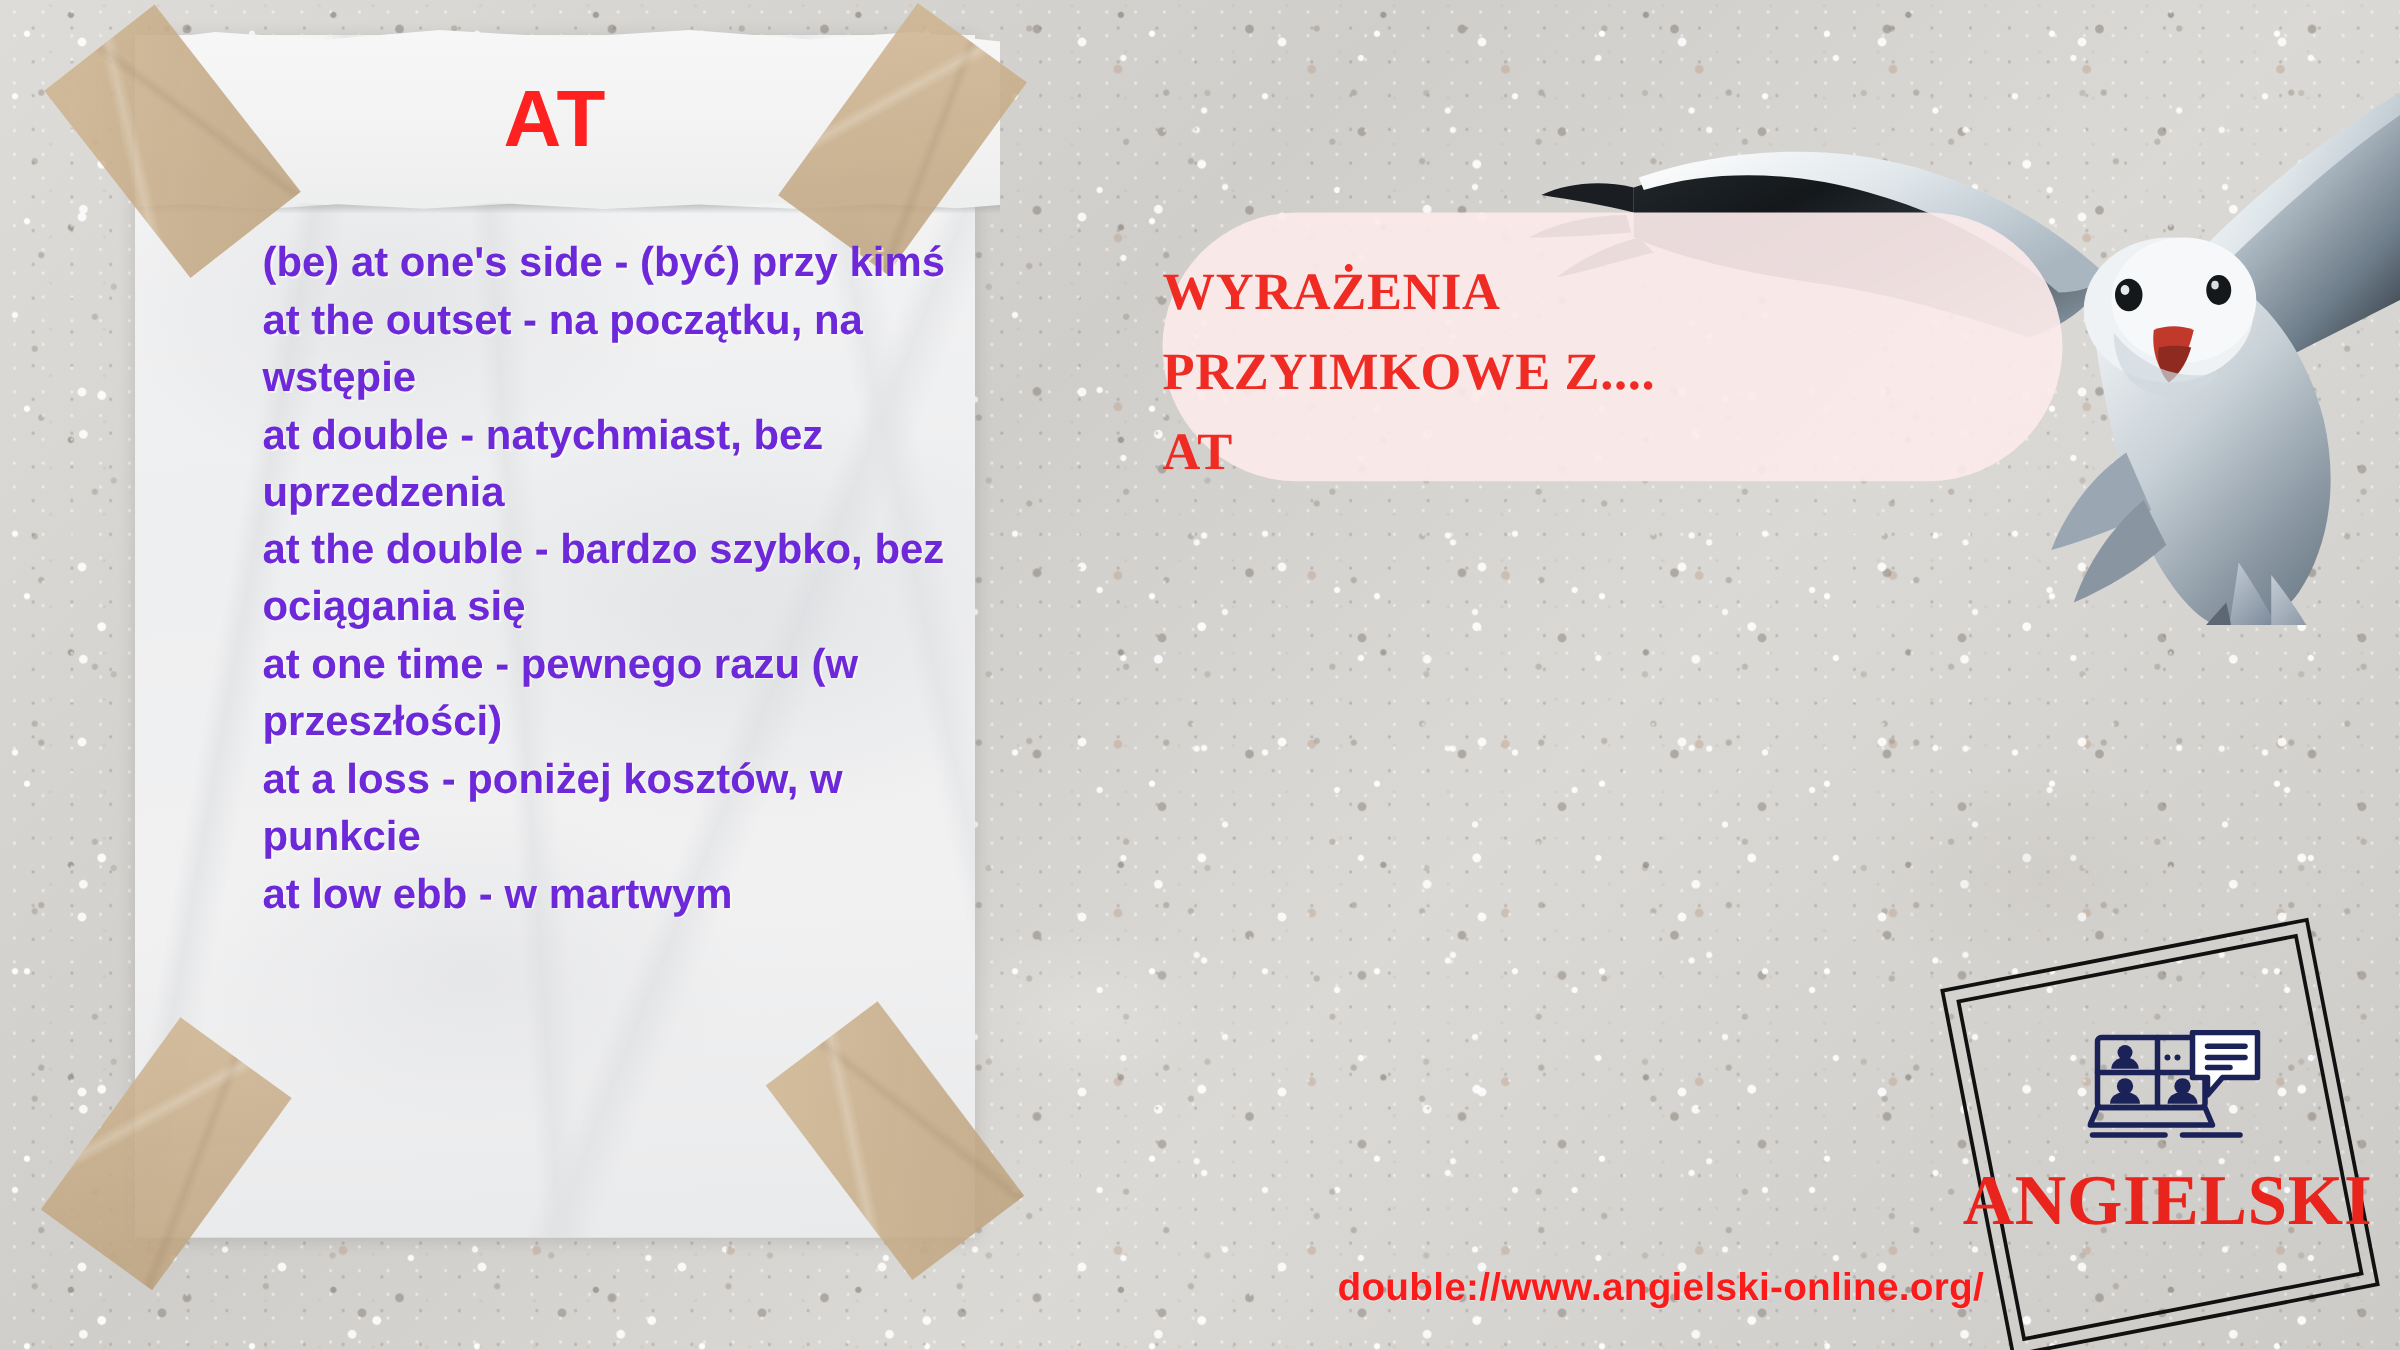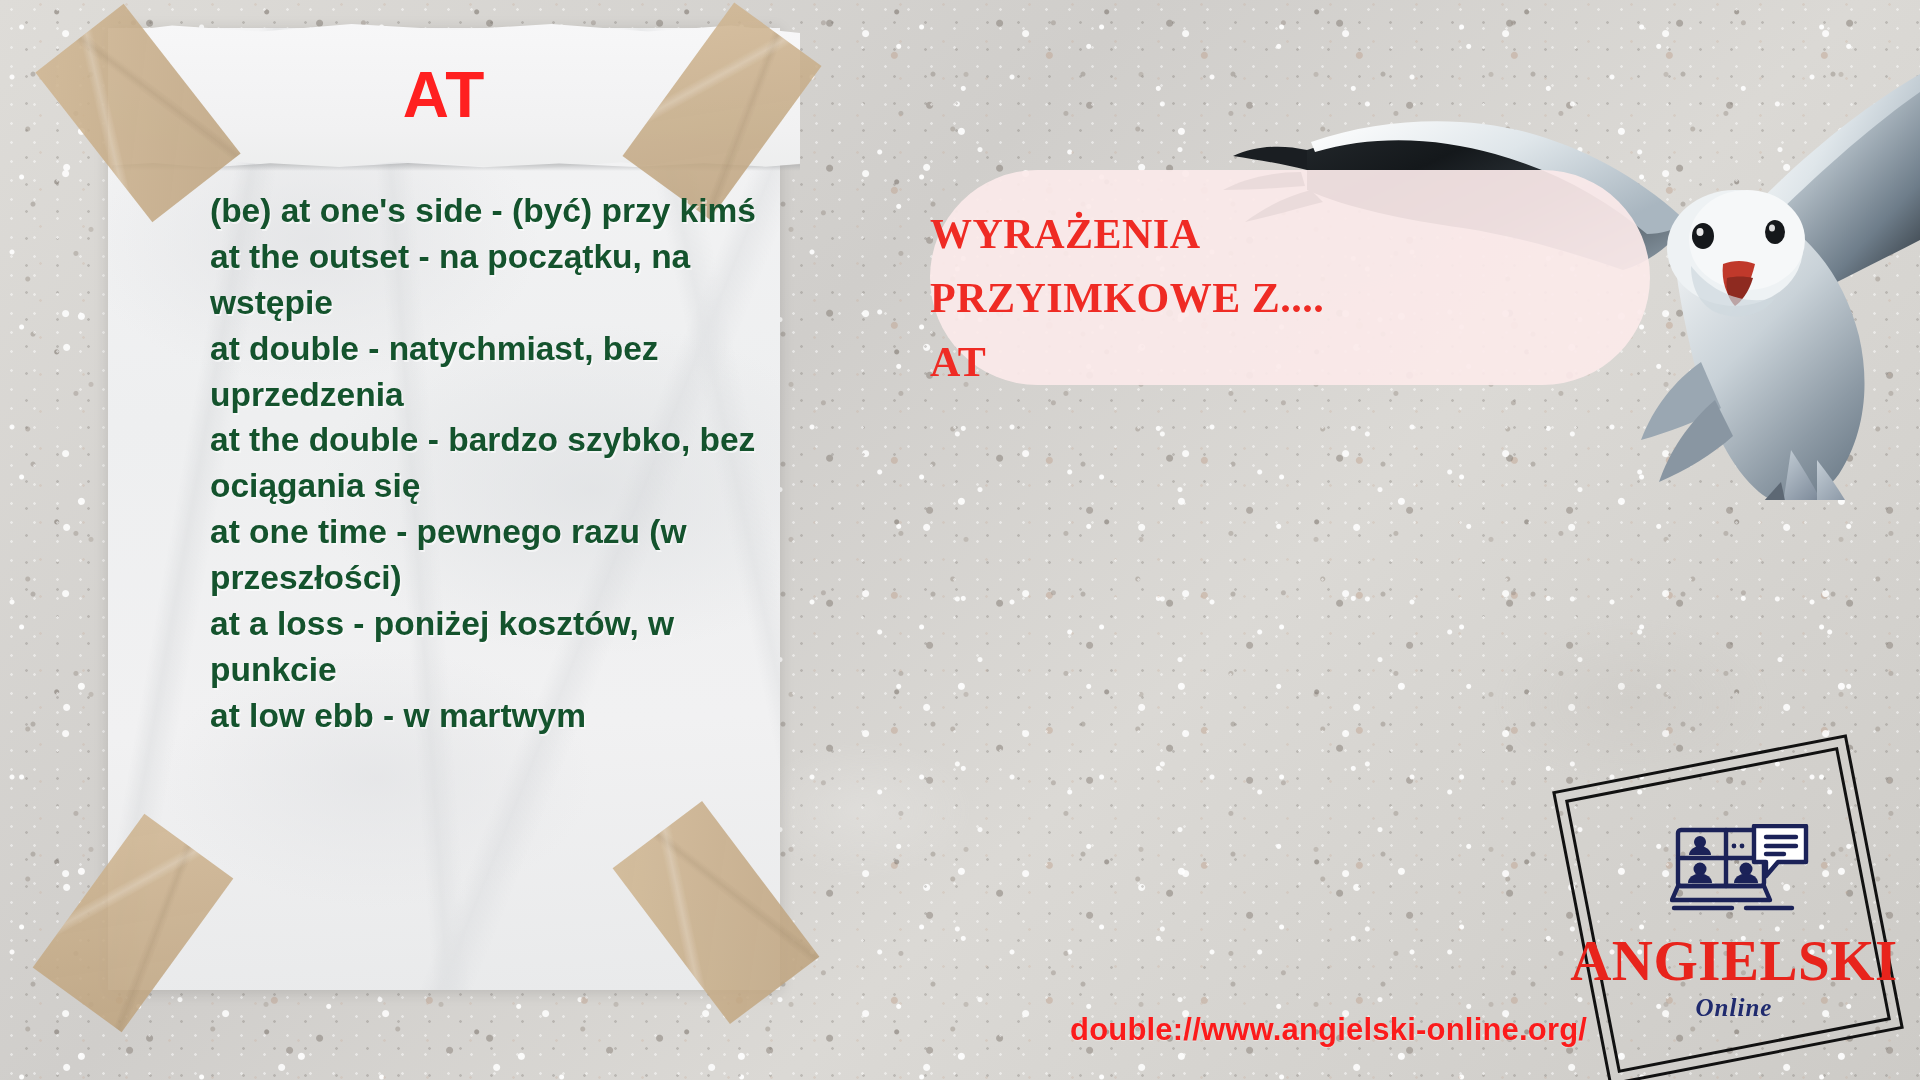--- a/index.html
+++ b/index.html
@@ -143,21 +143,21 @@
     color: #ff2020;
     letter-spacing: 1px;
   }
   .note-body {
     position: absolute;
     left: 150px; top: 178px;
     width: 570px;
     font-size: 33.5px;
     font-weight: 700;
     line-height: 1.37;
-    color: #14532d;
+    color: #6d28d9;
     text-shadow: 1.5px 1.5px 0 rgba(255,255,255,.55);
   }
   .note-body .entry { display: block; }
 
   
   .gull { position: absolute; left: 1075px; top: 30px; width: 845px; height: 470px; }
 
   
   .plaque {
     position: absolute;
@@ -389,16 +389,15 @@
           <circle cx="76" cy="45" r="6.5"></circle>
           <path d="M64,59 a12,9.5 0 0 1 24,0 z"></path>
 
           <circle cx="64" cy="22" r="2.4"></circle>
           <circle cx="72" cy="22" r="2.4"></circle>
         </g>
       </svg>
     </div>
 
     <div class="logo-name">ANGIELSKI</div>
-    <div class="logo-sub">Online</div>
   </div>
 
 </div>
 
 </body></html>

